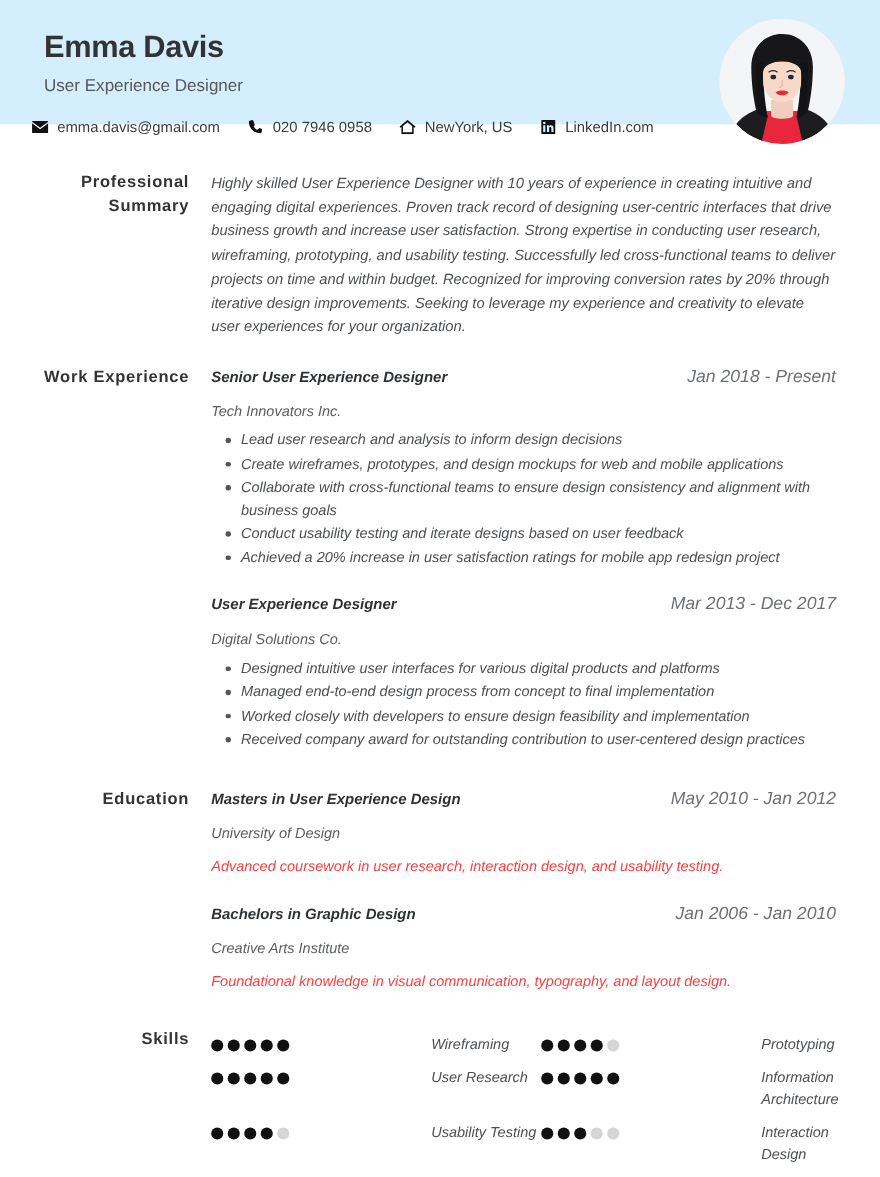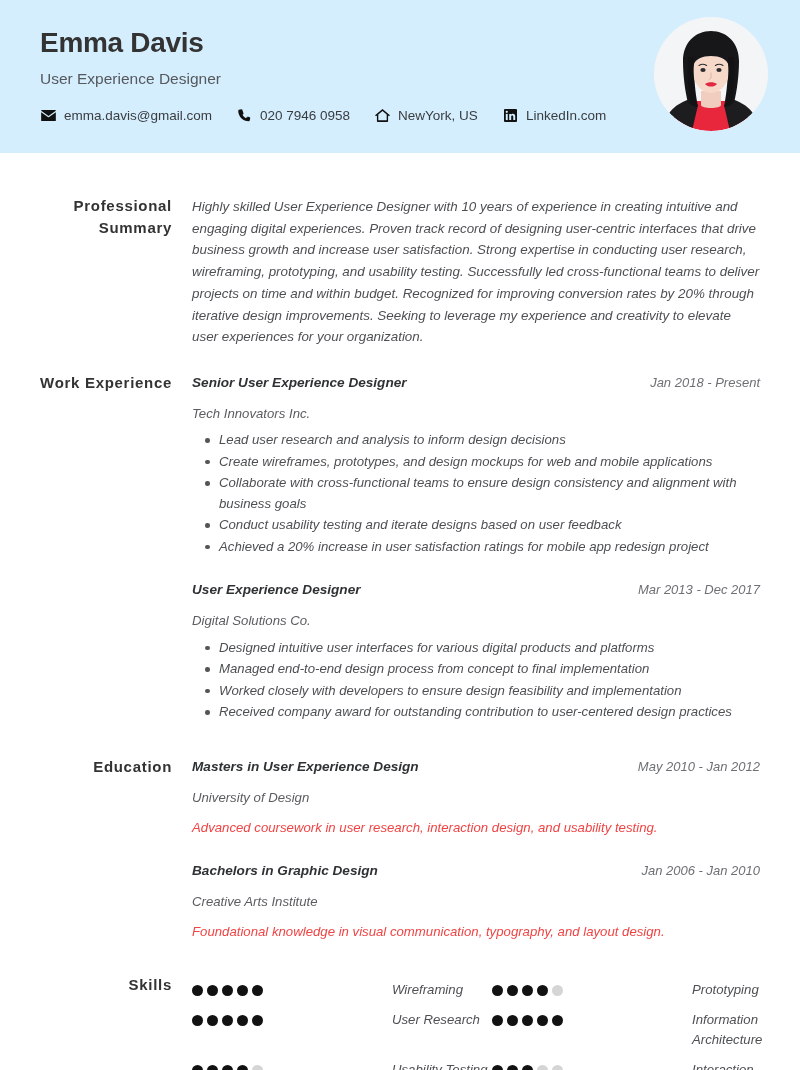--- a/index.html
+++ b/index.html
@@ -11,40 +11,40 @@
     font-family: "Liberation Sans", sans-serif;
     color: #4a4a4a;
     -webkit-font-smoothing: antialiased;
   }
 
   .page { position: relative; width: 800px; height: 1070px; overflow: hidden; background:#fff; }
 
   
   .header {
     position: relative;
-    height: 153px;
+    height: 113px;
     background: #d4eefd;
     padding: 26px 40px 0 40px;
   }
   .name {
     font-size: 28px;
     font-weight: bold;
     color: #333333;
     letter-spacing: -0.3px;
     line-height: 1.2;
   }
   .job-title {
     margin-top: 10px;
     font-size: 15.5px;
     color: #55585c;
     font-weight: normal;
   }
   .contact-row {
     position: absolute;
-    left: 40px;
+    left: 28px;
     top: 108px;
     display: flex;
     align-items: center;
     gap: 0;
   }
   .contact-item {
     display: flex;
     align-items: center;
     font-size: 13.5px;
     color: #3a3d40;
@@ -118,21 +118,21 @@
     align-items: baseline;
     gap: 16px;
   }
   .entry-role {
     font-size: 13.6px;
     font-weight: bold;
     color: #2f3234;
     line-height: 1.45;
   }
   .entry-date {
-    font-size: 13px;
+    font-size: 16px;
     color: #6d7074;
     white-space: nowrap;
     text-align: center;
     flex: 0 0 auto;
   }
   .entry-org {
     font-size: 13.2px;
     color: #5a5d60;
     line-height: 1.5;
     margin-top: 11px;

